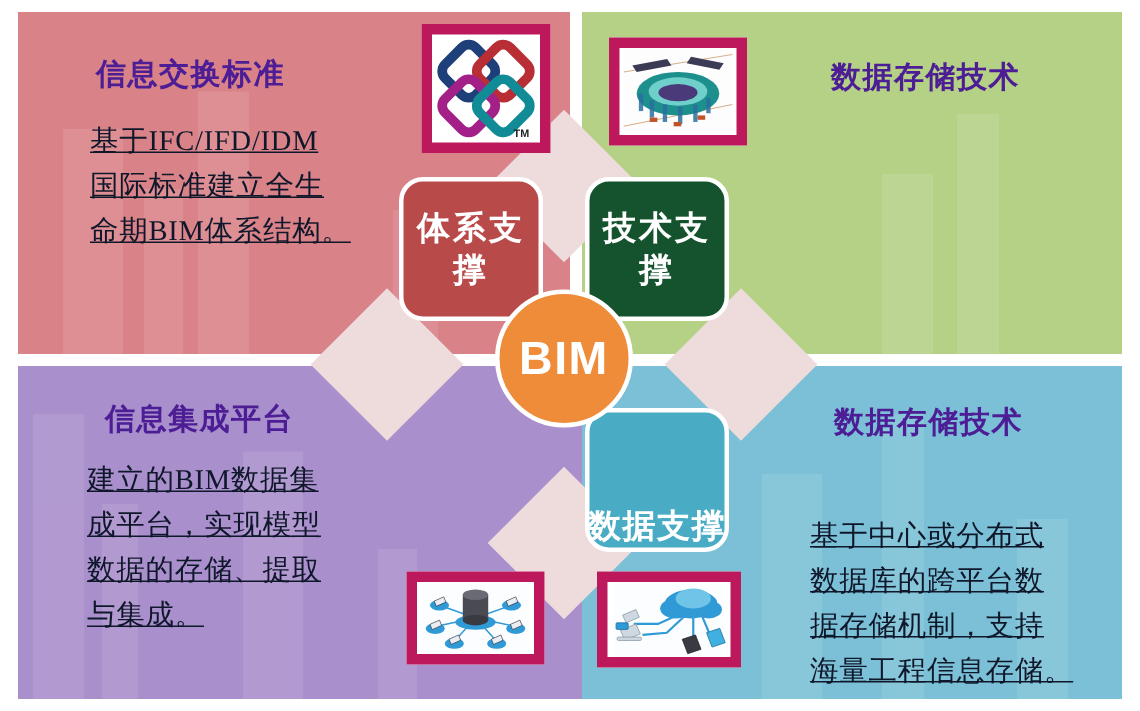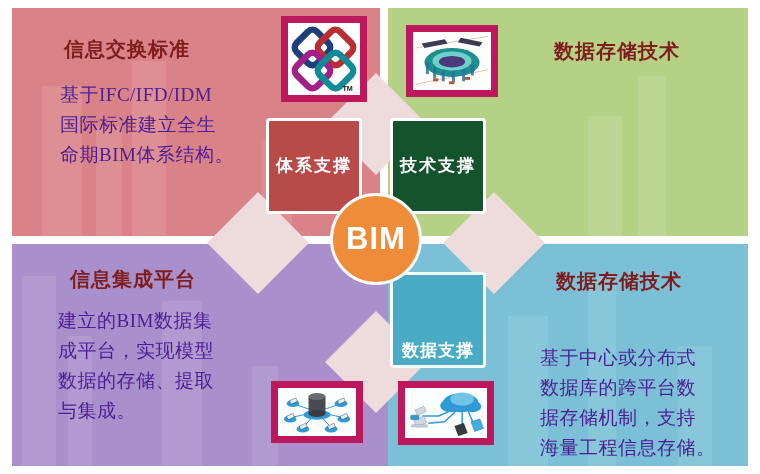--- a/index.html
+++ b/index.html
@@ -11,32 +11,32 @@
   
   .wm{position:absolute;inset:0;opacity:.10;}
   .wm i{position:absolute;bottom:0;background:#fff;display:block;}
 
   #q-tl{left:12px;  top:8px;   width:368px;height:228px;background:#d98288;}
   #q-tr{left:388px; top:8px;   width:360px;height:228px;background:#b5d186;}
   #q-bl{left:12px;  top:244px; width:368px;height:222px;background:#a98fcb;padding-left:15px;}
   #q-br{left:388px; top:244px; width:360px;height:222px;background:#7bc0d6;}
 
   .q-title{position:absolute;font-family:"Liberation Serif",serif;font-weight:bold;
-           font-size:20px;color:#7f1d1d;letter-spacing:1px;white-space:nowrap;}
+           font-size:20px;color:#4c1d95;letter-spacing:1px;white-space:nowrap;}
   .q-body{position:absolute;font-family:"Liberation Serif",serif;font-size:19px;
-          color:#4c1d95;line-height:30px;letter-spacing:.5px;}
+          color:#0f172a;line-height:30px;letter-spacing:.5px;text-decoration:underline;}
 
   
   .diamond{position:absolute;background:#eedcdc;transform:rotate(45deg);}
 
   
-  .cbox{position:absolute;border-radius:4px;border:3px solid #ffffff;
+  .cbox{position:absolute;border-radius:16px;border:3px solid #ffffff;
         display:flex;align-items:center;justify-content:center;text-align:center;
         color:#ffffff;font-family:"Liberation Serif",serif;font-weight:bold;
-        font-size:17px;line-height:28px;letter-spacing:2px;box-sizing:border-box;}
+        font-size:22px;line-height:28px;letter-spacing:2px;box-sizing:border-box;}
   #cb-tl{left:266px;top:118px;width:96px;height:96px;background:#b94a4a;}
   #cb-tr{left:390px;top:118px;width:96px;height:96px;background:#14532d;}
   #cb-bl{left:266px;top:272px;width:96px;height:96px;background:#7e5fa8;}
   #cb-br{left:390px;top:272px;width:96px;height:96px;background:#4aabc4;align-items:flex-end;}
 
   #bim-circle{position:absolute;left:330px;top:193px;width:92px;height:92px;border-radius:50%;
       background:#ef8c3a;border:3px solid #ffffff;box-sizing:border-box;
       display:flex;align-items:center;justify-content:center;
       font-family:"Liberation Sans",sans-serif;font-weight:bold;font-size:31px;
       color:#ffffff;letter-spacing:1px;z-index:6;}

